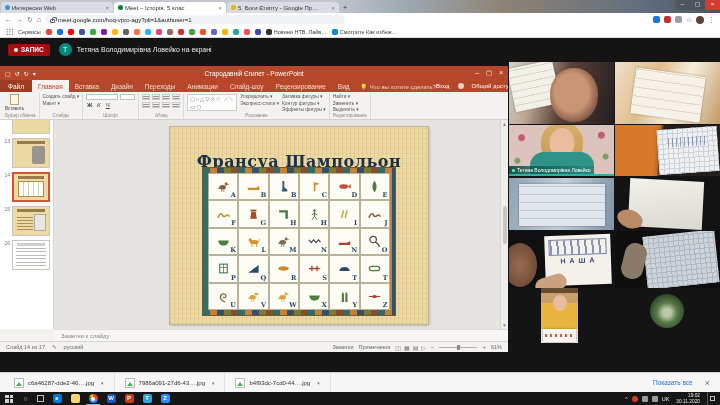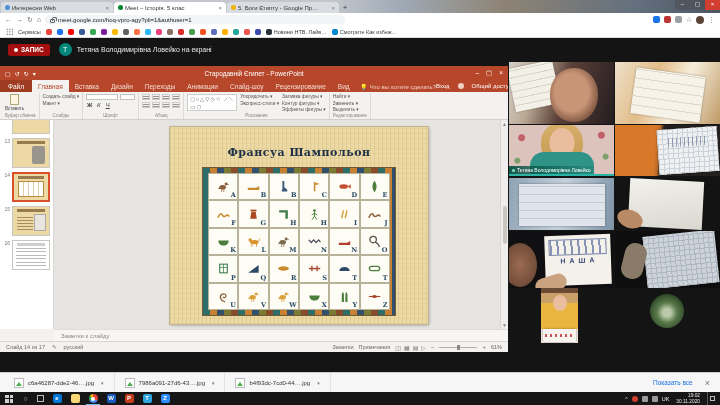--- a/index.html
+++ b/index.html
@@ -99,21 +99,21 @@
 .k-text .mini-table{position:absolute;right:3px;top:7px;width:12px;bottom:4px;background:#e8e6df;border:1px solid #aaa}
 .k-table{background:#fff}
 .k-table::before{background:#888;opacity:.4}
 .k-table::after{content:"";position:absolute;left:3px;top:7px;right:3px;bottom:3px;
  background:repeating-linear-gradient(0deg,#bbb 0 1px,transparent 1px 3.5px)}
 #main-area{flex:1;background:#e6e4e1;position:relative}
 #slide{position:absolute;left:116px;top:7px;width:258px;height:197px;background:#ecd9a3;
  background-image:repeating-linear-gradient(90deg,rgba(196,168,110,.28) 0 1px,transparent 1px 4px),
  repeating-linear-gradient(0deg,rgba(210,185,130,.22) 0 1px,transparent 1px 5px);
  box-shadow:0 0 0 1px #c2b692,1px 1px 3px rgba(0,0,0,.35)}
-#slide-title{font-family:"DejaVu Serif",serif;font-weight:bold;font-size:11px;color:#1c3147;text-align:center;padding-top:19px;letter-spacing:.5px}
+#slide-title{font-family:"DejaVu Serif",serif;font-weight:bold;font-size:16px;color:#1c3147;text-align:center;padding-top:25px;letter-spacing:.5px}
 #hiero-frame{position:absolute;left:33px;top:41px;width:192px;height:147px;padding:5px;
  background:repeating-linear-gradient(90deg,#2e6e6a 0 7px,#c87f2f 7px 14px,#31506e 14px 21px,#7a7a33 21px 28px,#8a4b2a 28px 35px);
  box-shadow:0 0 0 1px #6b5a33}
 #hiero-grid{width:100%;height:100%;background:#fdfcf5;display:grid;grid-template-columns:repeat(6,1fr);grid-template-rows:repeat(5,1fr)}
 .cell{border:0.5px solid #b9b29a;position:relative;display:flex;align-items:center;justify-content:center}
 .glyph{width:15px;height:13px}
 .clet{position:absolute;right:1.5px;bottom:0;font-family:"DejaVu Serif",serif;font-weight:bold;font-size:6.5px;color:#2b4a63}
 #v-scroll{width:8px;background:#f0eeec;border-left:1px solid #d8d5d2;display:flex;flex-direction:column;align-items:center;justify-content:space-between;font-size:5px;color:#888;padding:1px 0}
 .v-thumb{width:4px;height:38px;background:#c9c6c2;border-radius:2px}
 #notesbar{position:absolute;left:54px;right:0;bottom:11px;height:12px;background:#f7f6f5;border-top:1px solid #e0dedc;font-size:6px;color:#888;display:flex;align-items:center;padding:0 7px}

